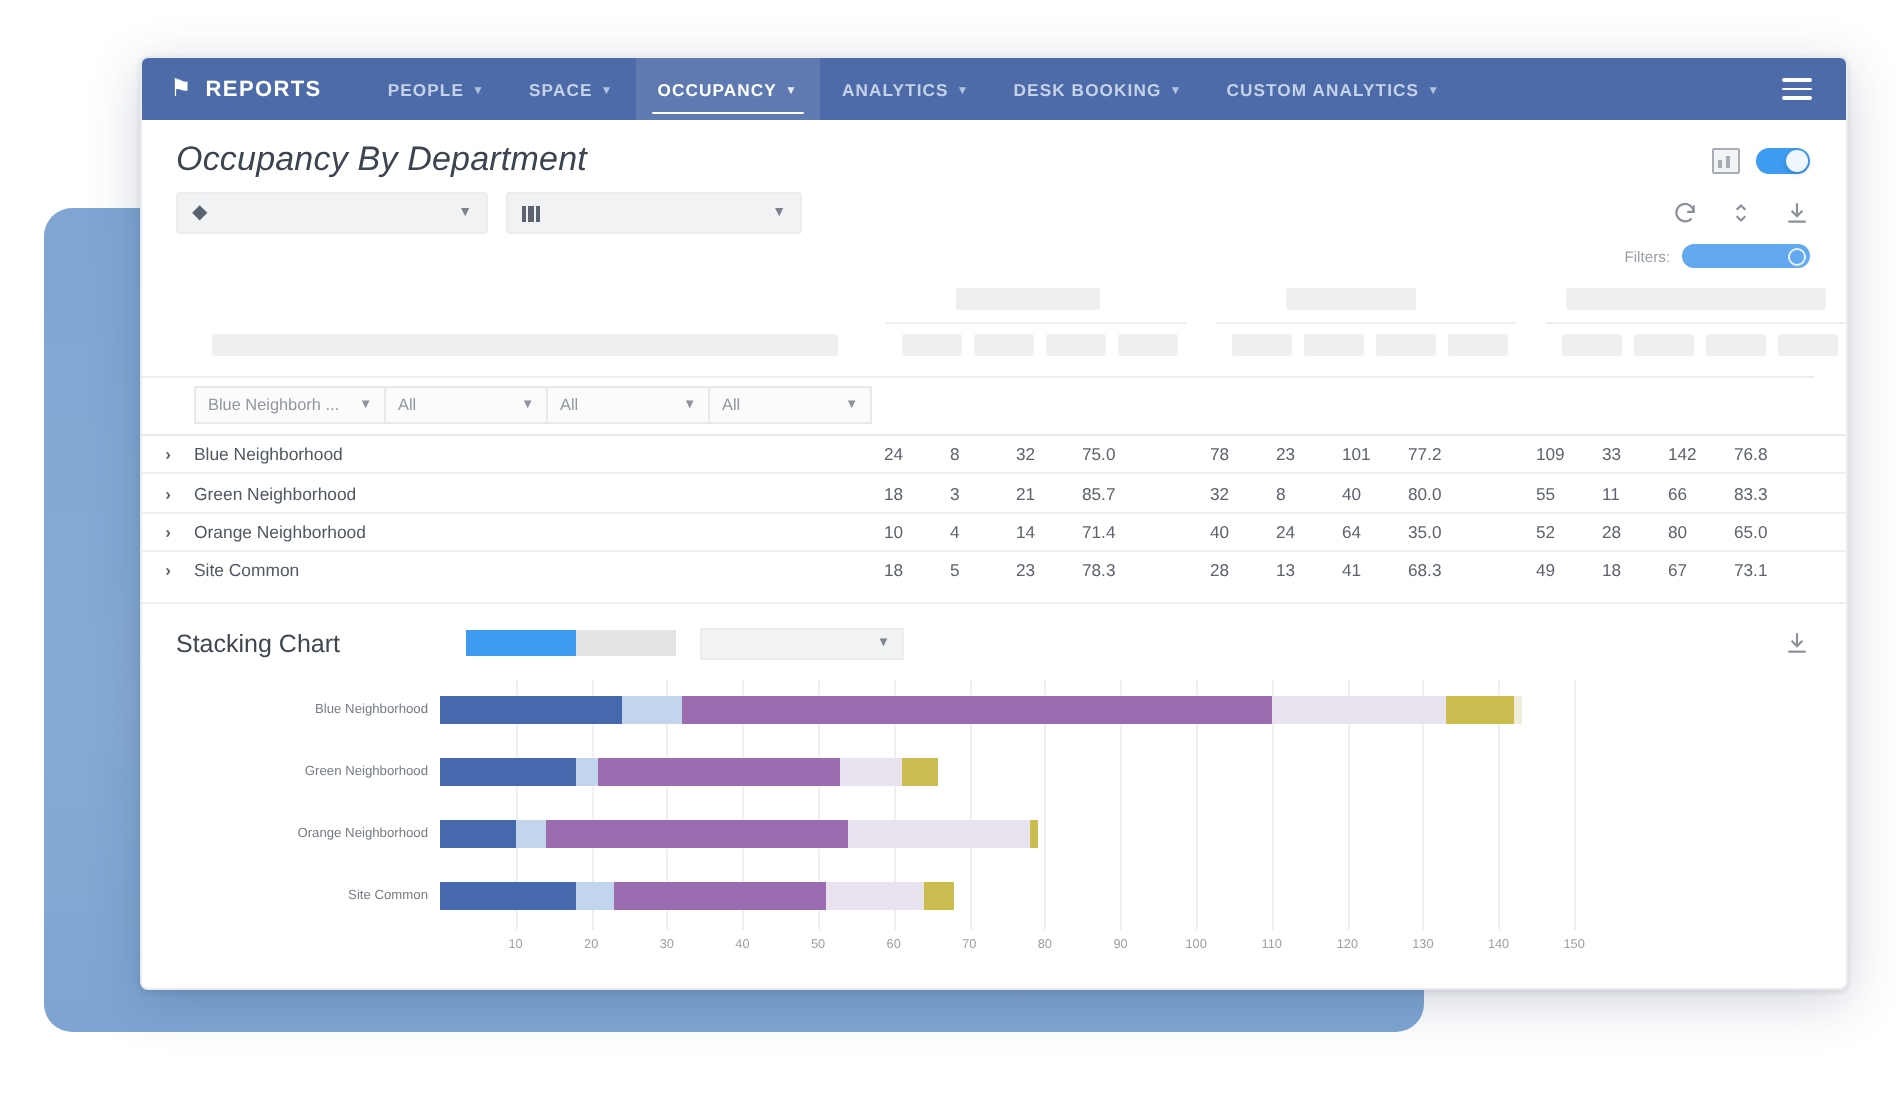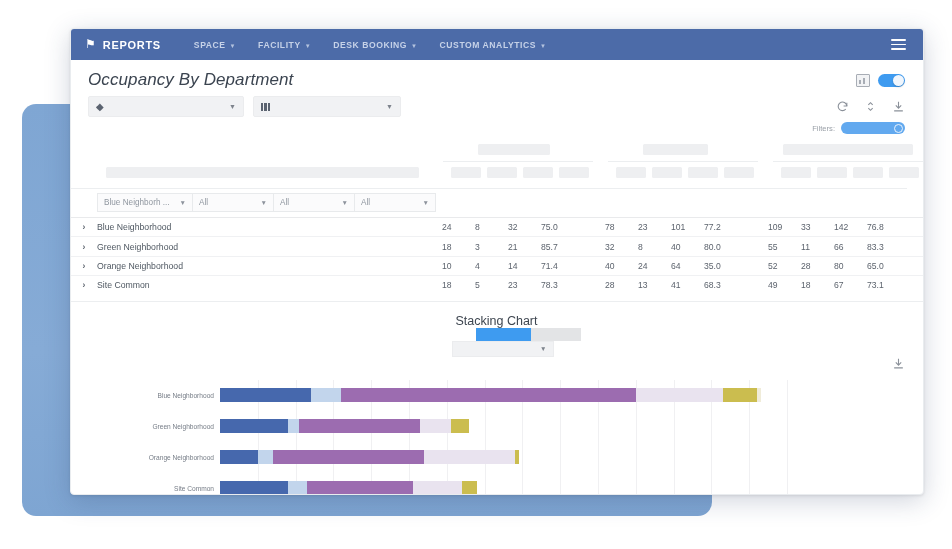--- a/index.html
+++ b/index.html
@@ -128,21 +128,21 @@
   .trow:first-child{border-top:1px solid #e9eaec;}
   .trow .chev{
     width:26px;text-align:center;color:#5a616b;font-size:8.5px;font-weight:bold;cursor:pointer;
   }
   .trow .nm{width:345px;color:#4f5862;font-size:8.7px;}
   .cell{width:33px;}
   .cell.w4{width:44px;}
   .gap{width:20px;}
 
   
-  .chart-head{display:flex;align-items:center;padding:12px 18px 6px 17px;border-top:1px solid #eceef0;margin-top:6px;flex-direction:column;}
+  .chart-head{display:flex;align-items:center;padding:12px 18px 6px 17px;border-top:1px solid #eceef0;margin-top:6px;}
   .chart-title{font-size:12.5px;color:#3e4650;}
   .seg{display:flex;margin-left:63px;}
   .seg .on{width:55px;height:13px;background:#3e9bf0;}
   .seg .off{width:50px;height:13px;background:#e3e4e6;}
   .chart-select{
     width:88px;height:14px;background:#f1f2f4;border:1px solid #ebecee;margin-left:12px;
     display:flex;align-items:center;padding:0 6px;font-size:8px;color:#9097a0;cursor:pointer;
   }
   .chart-select .dd{margin-left:auto;font-size:6.5px;color:#7d838c;}
   .dl-right{margin-left:auto;}
@@ -167,25 +167,33 @@
 
   <div class="window">
 
     <div class="navbar">
       <div class="brand">
         <span class="brand-icon">⚑</span>
         <span class="brand-text">REPORTS</span>
       </div>
       <div class="nav-items">
         <div class="nav-item">
+          <span>PEOPLE</span>
+          <span class="caret">▼</span>
+        </div>
+        <div class="nav-item">
           <span>SPACE</span>
           <span class="caret">▼</span>
         </div>
+        <div class="nav-item active">
+          <span>OCCUPANCY</span>
+          <span class="caret">▼</span>
+        </div>
         <div class="nav-item">
-          <span>FACILITY</span>
+          <span>ANALYTICS</span>
           <span class="caret">▼</span>
         </div>
         <div class="nav-item">
           <span>DESK BOOKING</span>
           <span class="caret">▼</span>
         </div>
         <div class="nav-item">
           <span>CUSTOM ANALYTICS</span>
           <span class="caret">▼</span>
         </div>

